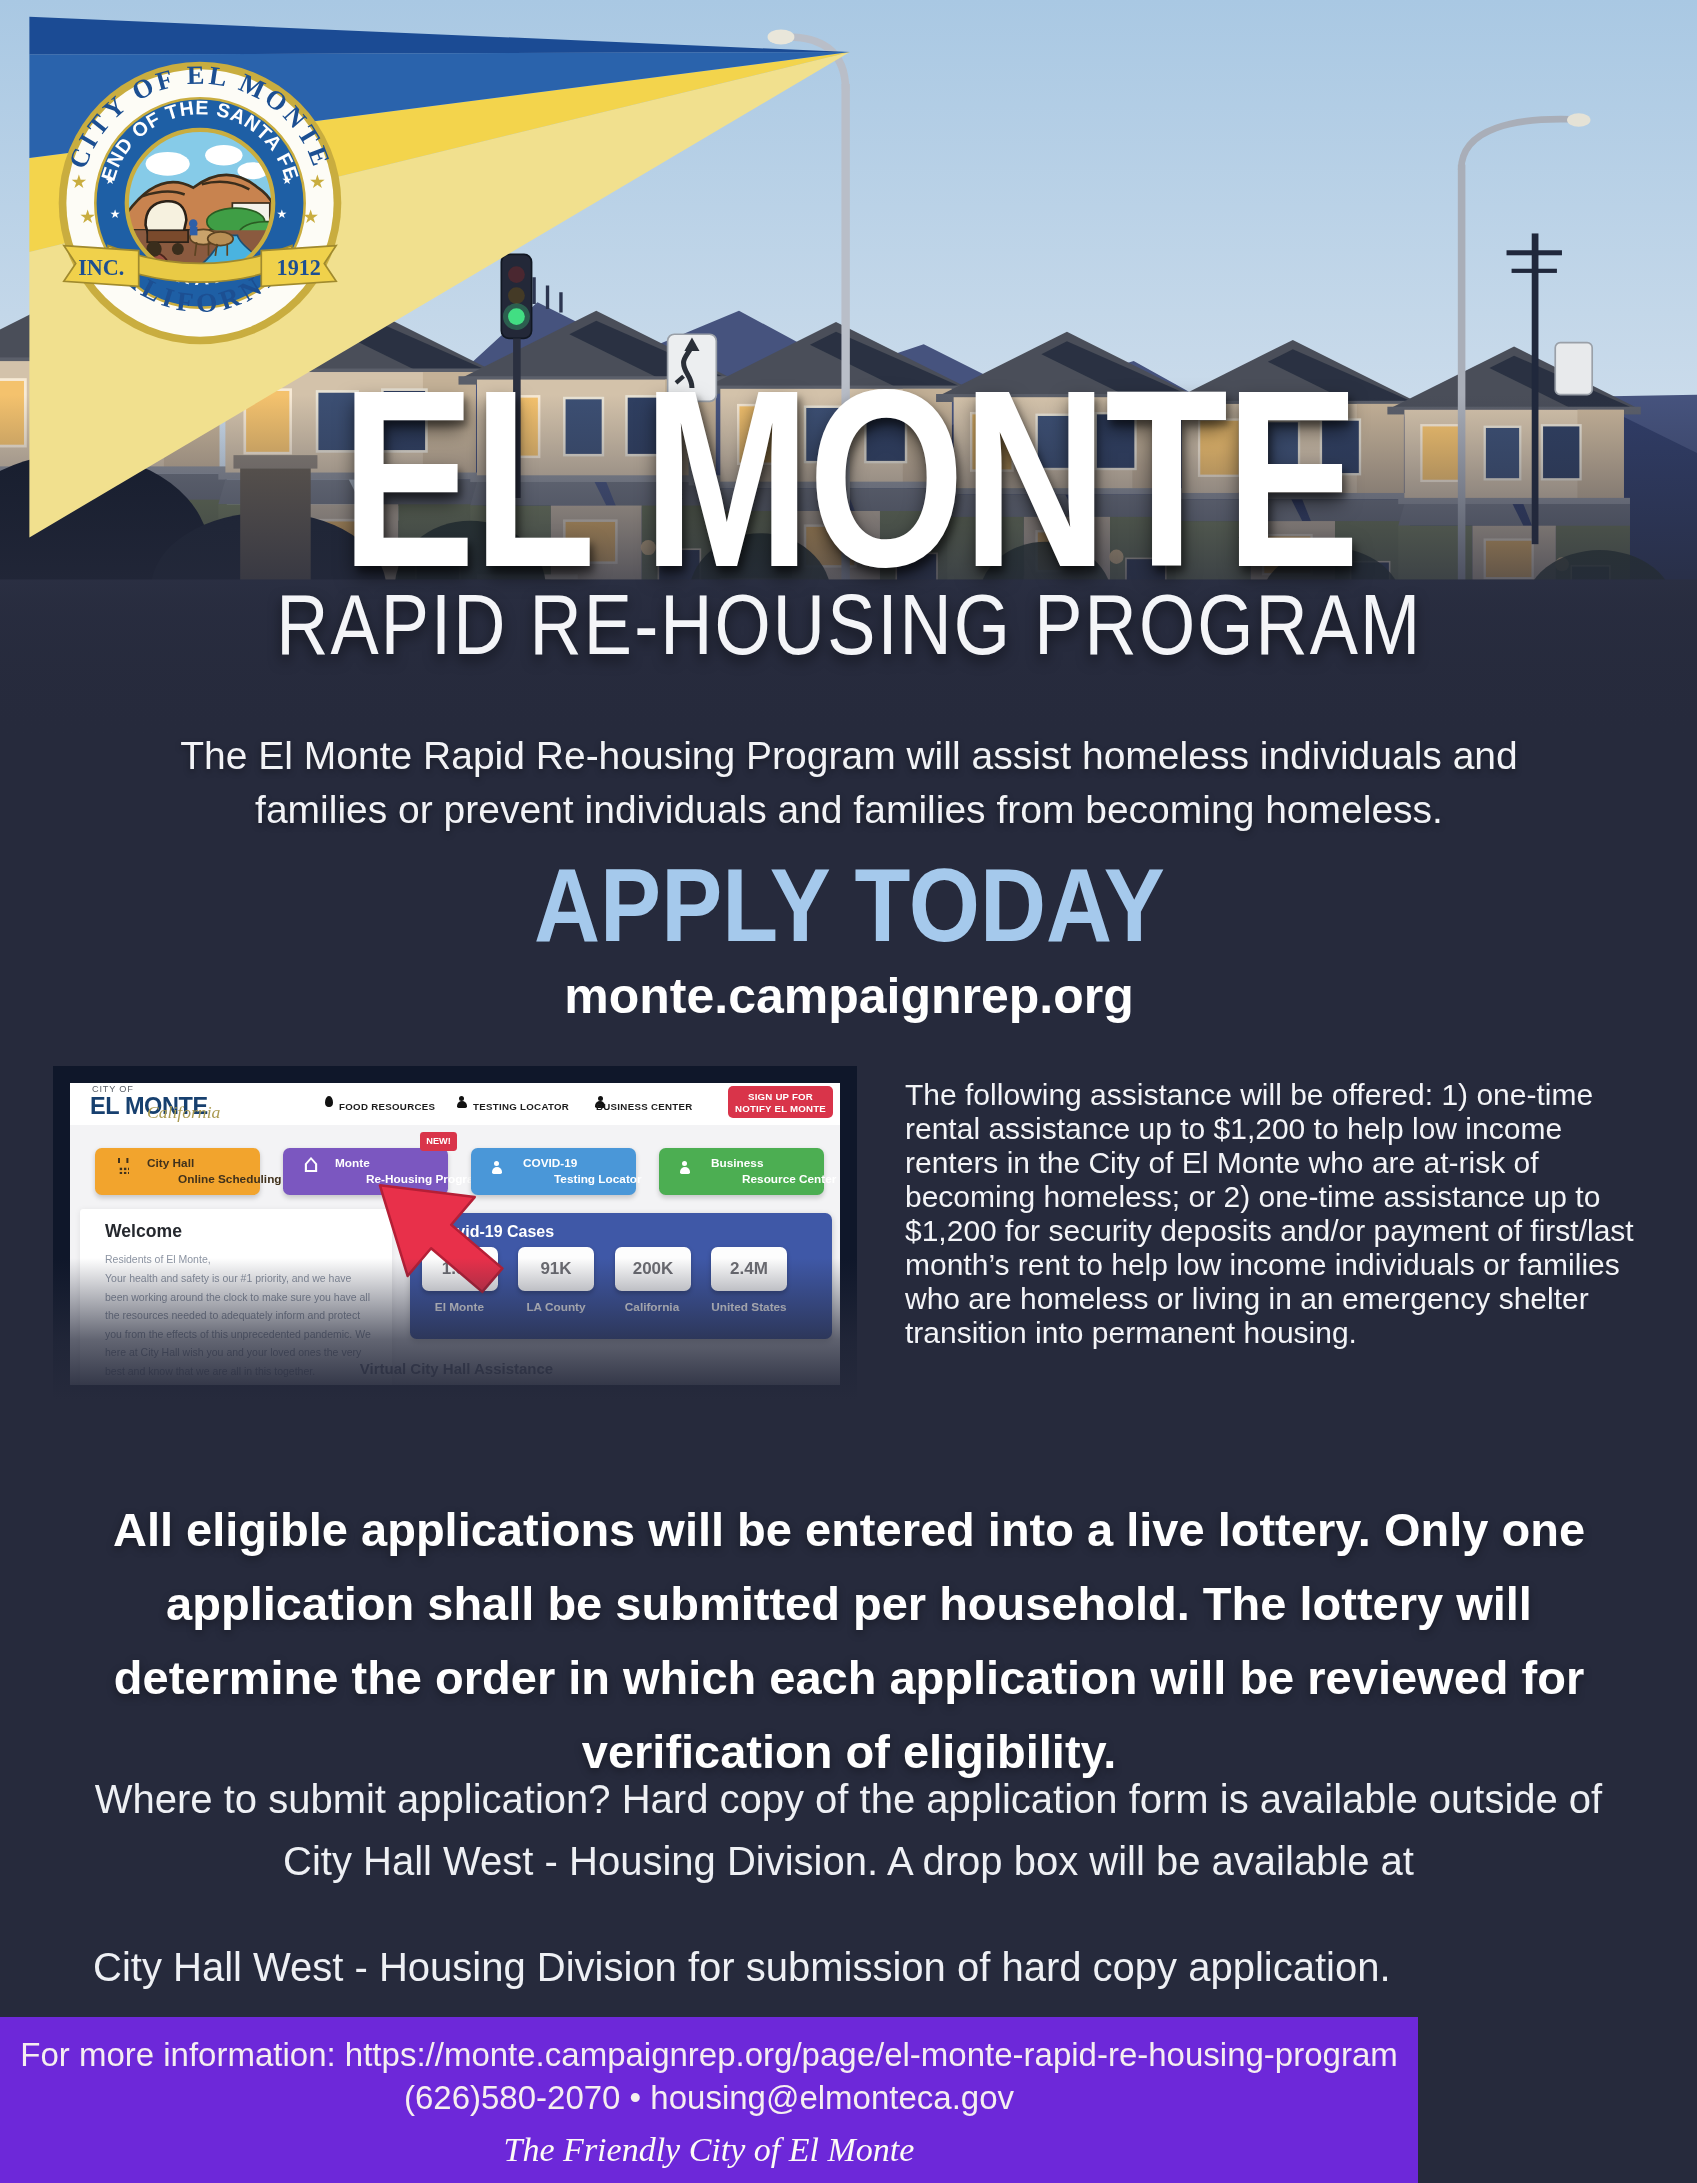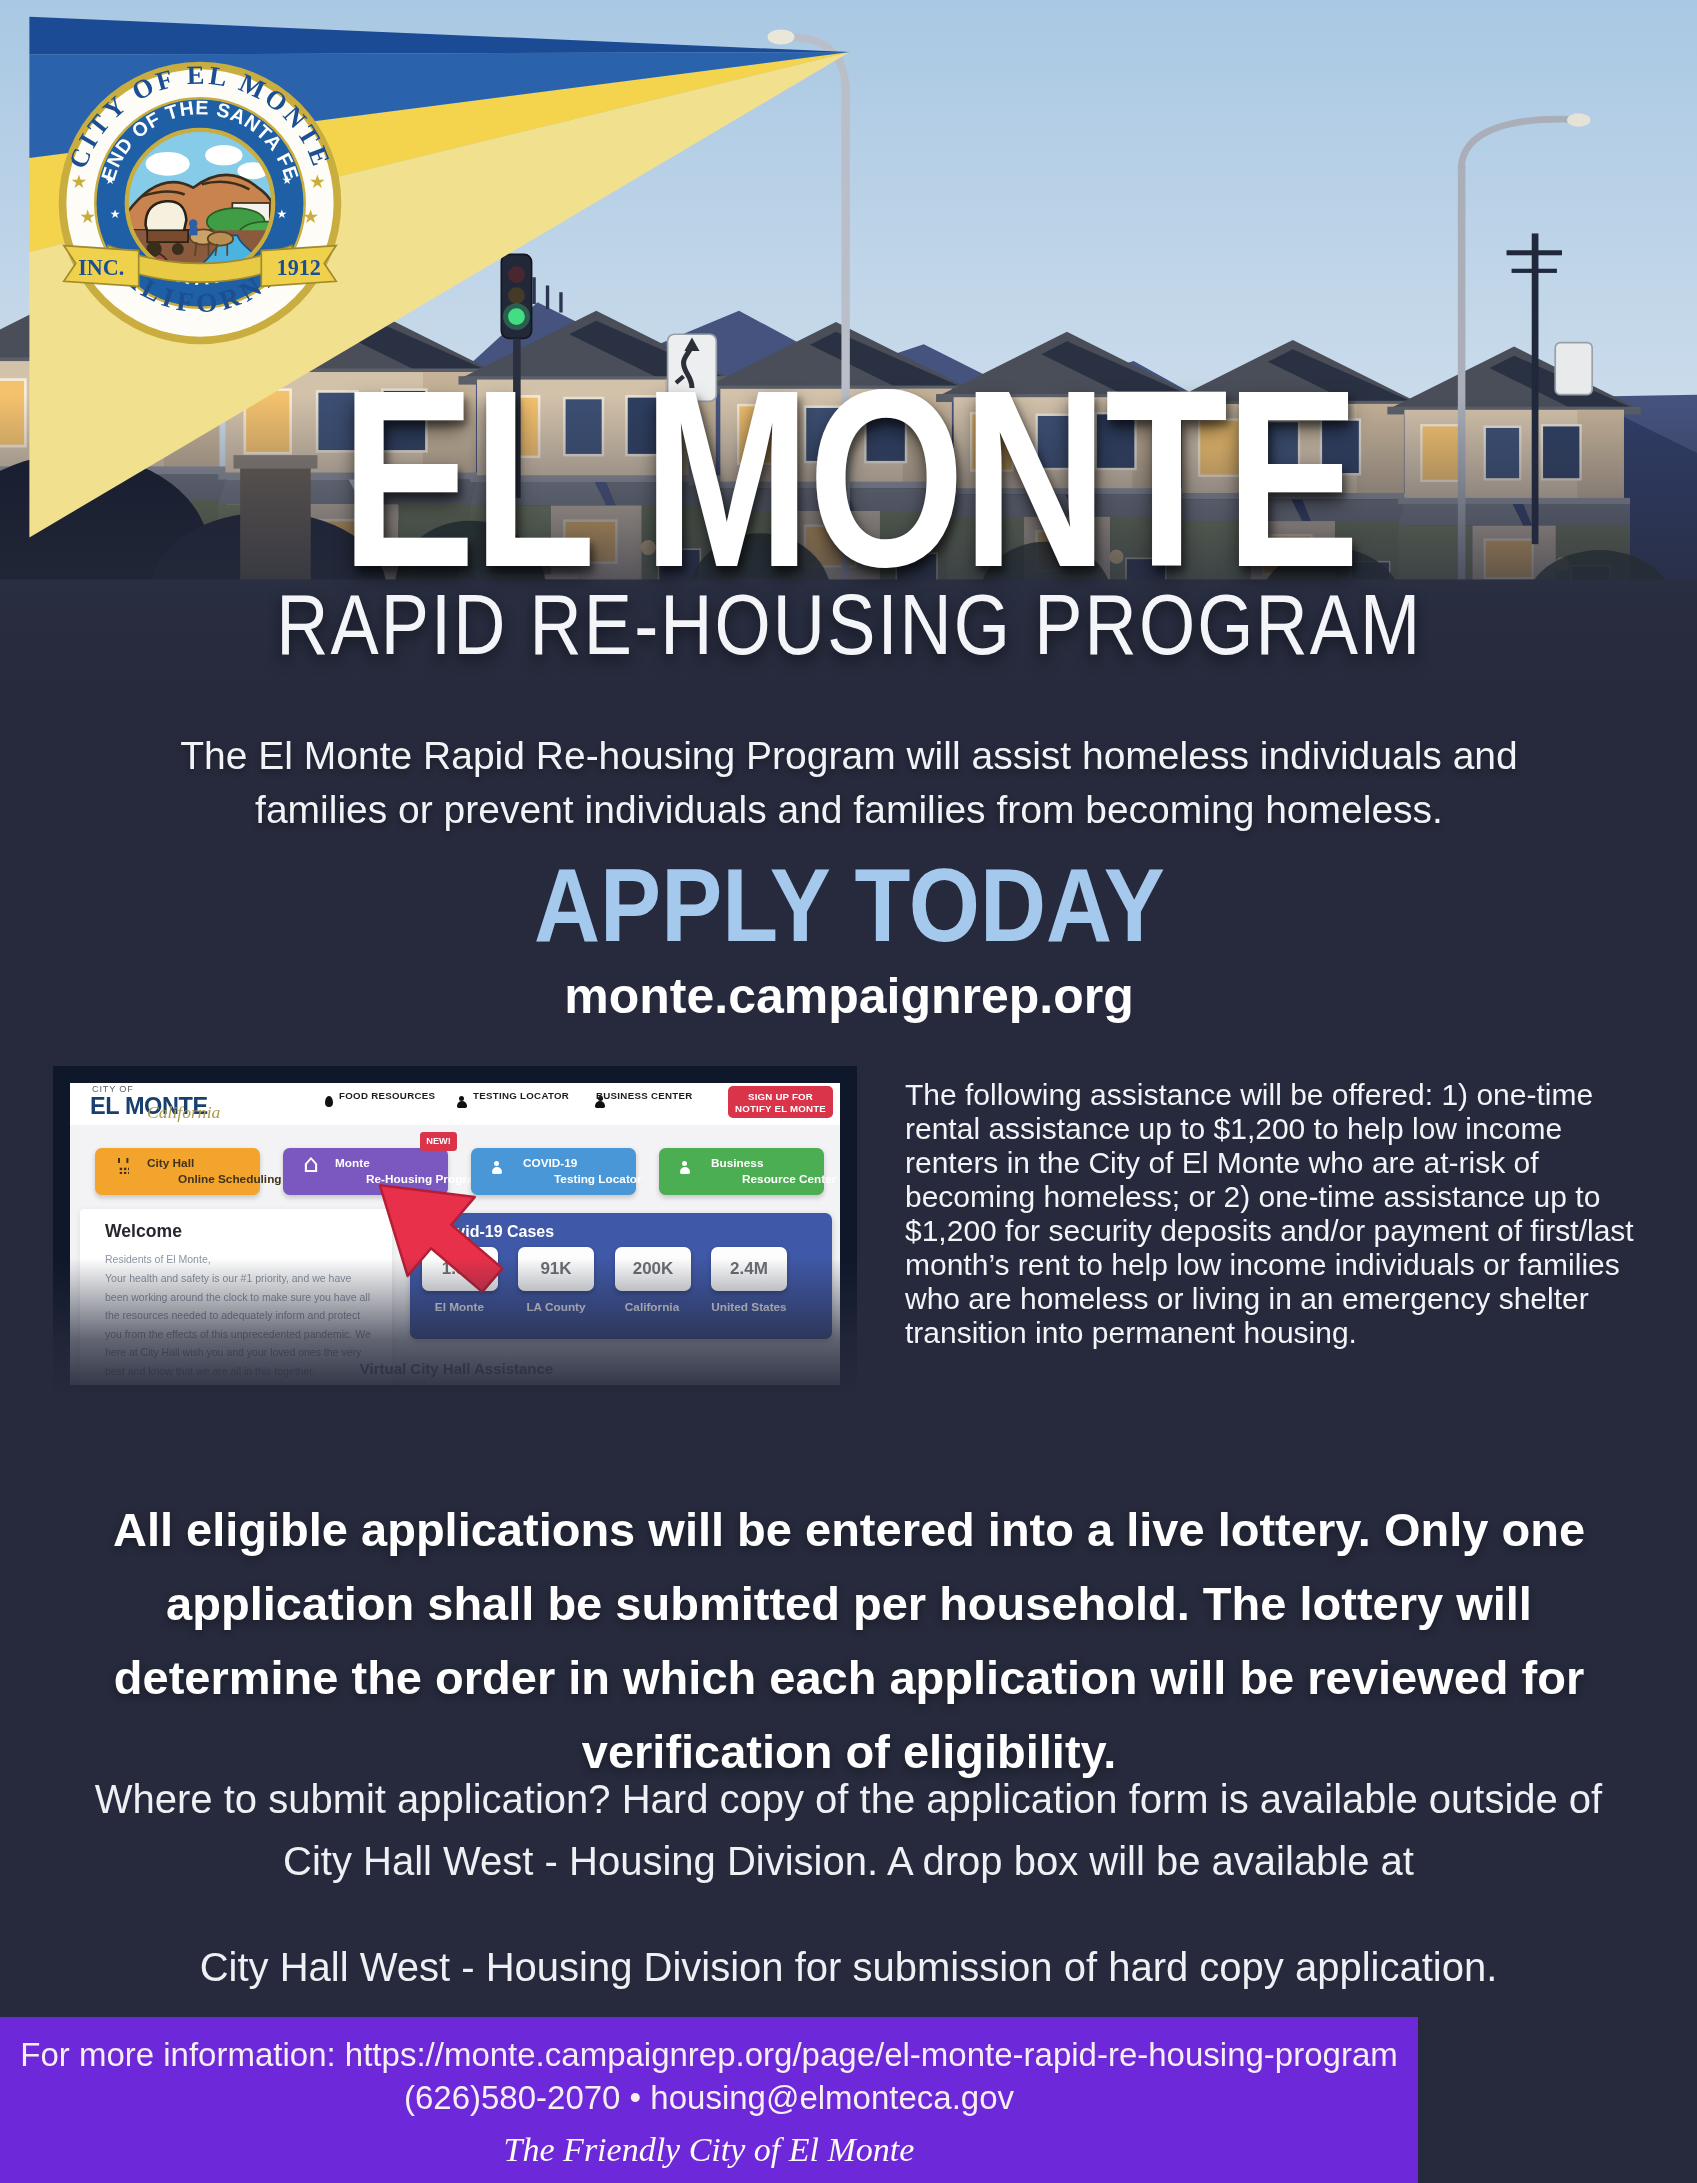--- a/index.html
+++ b/index.html
@@ -28,21 +28,21 @@
     font-size:50px;font-weight:bold;color:#fff;}
   
   .shot-frame{position:absolute;left:53px;top:1066px;width:804px;height:336px;
     background:#0f172a;padding:17px;box-sizing:border-box;}
   .shot-inner{position:relative;width:770px;height:302px;background:#f3f3f5;overflow:hidden;}
   .shot-head{position:absolute;left:0;top:0;width:770px;height:42px;background:#fff;}
   .logo-small{position:absolute;left:22px;top:0.8px;font-size:9.2px;letter-spacing:0.8px;color:#5a6068;}
   .logo-main{position:absolute;left:20px;top:10px;font-size:23.5px;font-weight:bold;color:#17406f;letter-spacing:-0.4px;}
   .logo-script{position:absolute;left:77px;top:18.5px;font-family:"Liberation Serif",serif;
     font-style:italic;font-size:17.6px;color:#ab9b52;}
-  .navitem{position:absolute;top:7px;font-size:9.7px;font-weight:bold;color:#1c1c1c;letter-spacing:0.3px;}
+  .navitem{position:absolute;top:18px;font-size:9.7px;font-weight:bold;color:#1c1c1c;letter-spacing:0.3px;}
   .nav-icon{position:absolute;top:12.6px;color:#111;}
   .icon-egg{width:7.6px;height:11px;background:#111;border-radius:50% 50% 50% 50%/60% 60% 40% 40%;}
   .icon-person{position:relative;width:11.8px;height:12.6px;display:inline-block;}
   .icon-person::before{content:"";position:absolute;left:3.4px;top:0;width:5px;height:5px;border-radius:50%;background:currentColor;}
   .icon-person::after{content:"";position:absolute;left:0.8px;top:5.9px;width:10px;height:6.7px;border-radius:5px 5px 1.7px 1.7px;background:currentColor;}
   .signup-btn{position:absolute;left:658px;top:3.4px;width:105px;height:32px;background:#d9344a;
     border-radius:5px;color:#fff;font-size:9.7px;font-weight:bold;text-align:center;
     line-height:11.8px;padding-top:5px;box-sizing:border-box;letter-spacing:0.2px;}
   .tile{position:absolute;top:65px;width:165px;height:47px;border-radius:6.7px;
     box-shadow:0 2.5px 5px rgba(0,0,0,.18);color:#fff;}
@@ -77,21 +77,21 @@
     font-size:15px;font-weight:bold;color:#3a4156;opacity:.75;}
   .arrow-svg{position:absolute;left:0;top:0;width:770px;height:302px;z-index:6;}
   .shot-fade{position:absolute;left:53px;top:1258px;width:804px;height:148px;z-index:7;
     background:linear-gradient(180deg,rgba(38,42,60,0) 0%,rgba(38,42,60,.72) 55%,#262a3c 96%);}
   
   .assist{position:absolute;left:905px;top:1078px;width:756px;font-size:30px;line-height:34px;color:#f3f4f7;}
   .lottery{position:absolute;left:85px;top:1493px;width:1528px;text-align:center;
     font-size:47px;line-height:74px;font-weight:bold;color:#fff;text-shadow:0 3.4px 8.4px rgba(0,0,0,.35);}
   .submit1{position:absolute;left:93px;top:1768px;width:1511px;text-align:center;
     font-size:40px;line-height:62px;color:#eef0f4;}
-  .submit2{position:absolute;left:93px;top:1945px;width:1511px;text-align:center;
+  .submit2{position:absolute;left:93px;top:1945px;width:1511px;
     font-size:40px;color:#eef0f4;}
   
   .footer{position:absolute;left:0;top:2017px;width:1418px;height:166px;background:#6d28d9;}
   .footer-info{position:absolute;left:0;top:18.5px;width:100%;text-align:center;font-size:33px;color:#f6eef0;}
   .footer-contact{position:absolute;left:0;top:62px;width:100%;text-align:center;font-size:33px;color:#f6eef0;}
   .footer-tagline{position:absolute;left:0;top:114px;width:100%;text-align:center;
     font-family:"Liberation Serif",serif;font-style:italic;font-size:34px;color:#fdfbf6;}
 </style>
 </head>
 <body>

